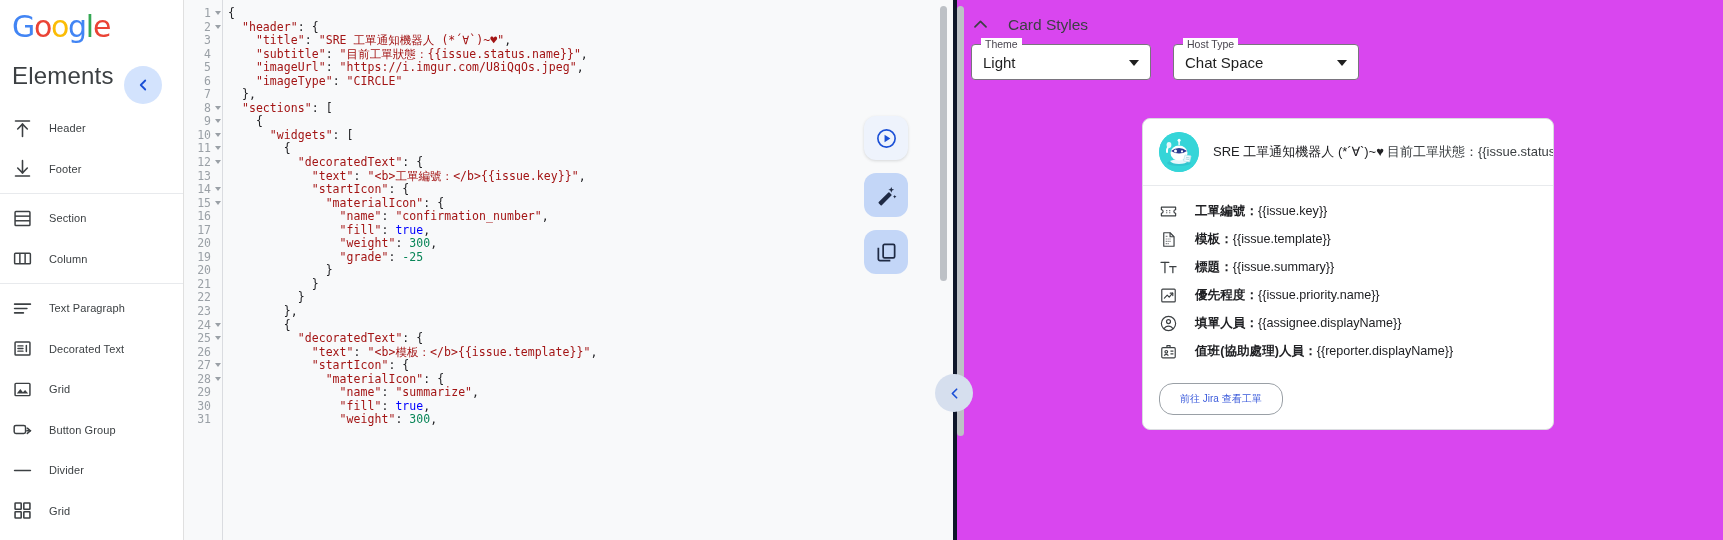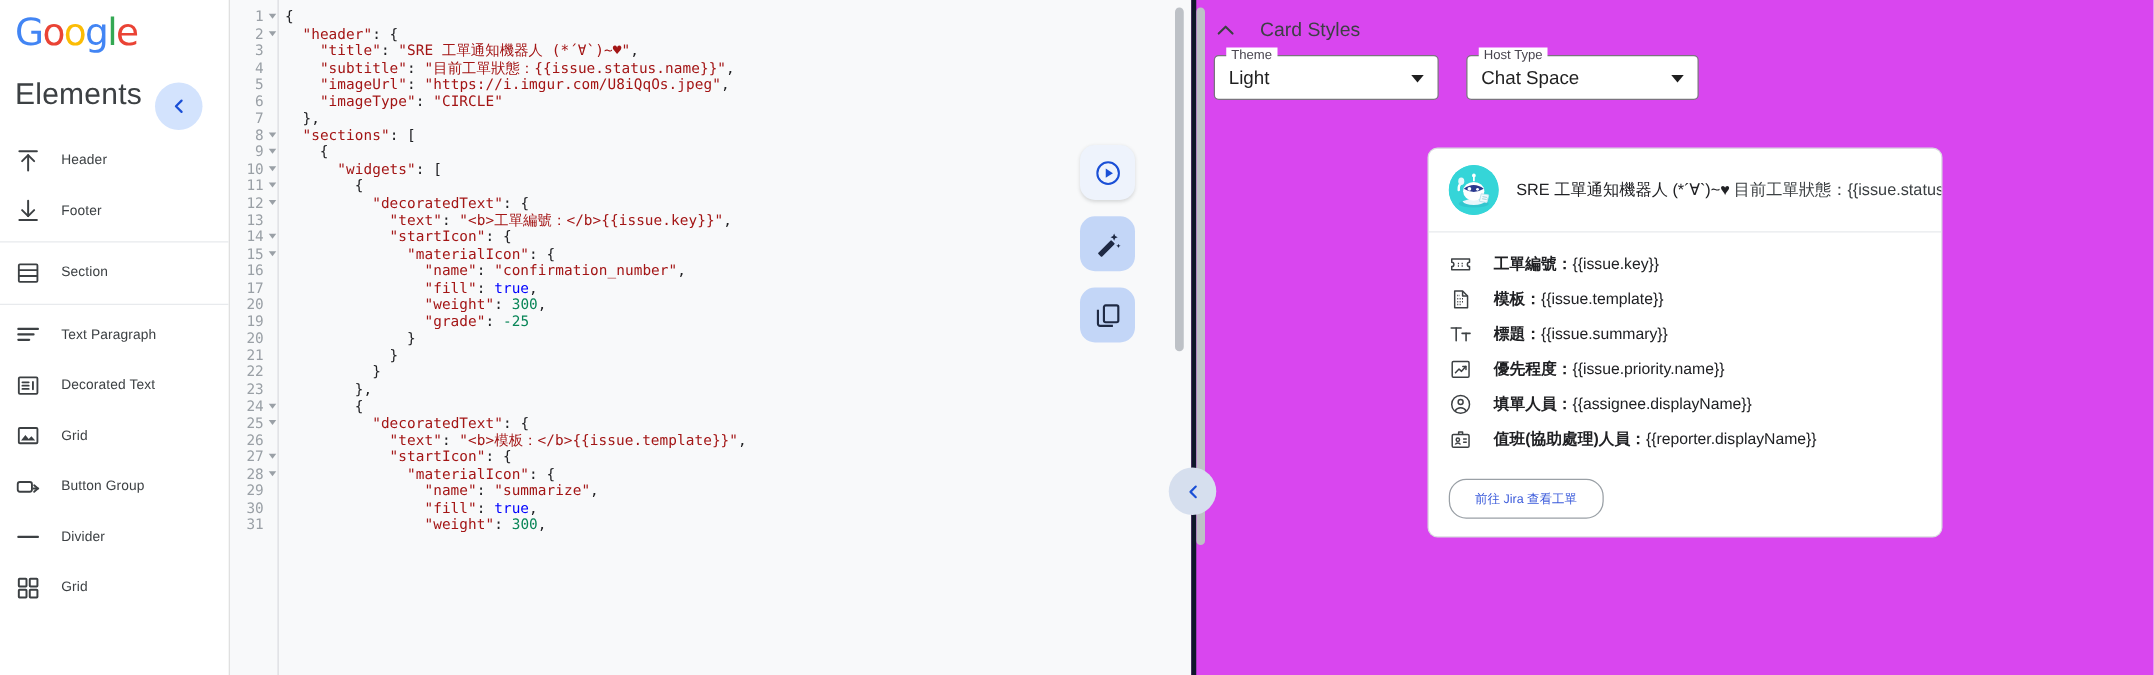--- a/index.html
+++ b/index.html
@@ -279,20 +279,30 @@
         <span class="el-ico">
           <svg viewBox="0 0 24 24" fill="none" stroke="currentColor" stroke-width="1.7">
               <rect x="3.5" y="4" width="17" height="16" rx="1"></rect>
               <line x1="3.5" y1="9.3" x2="20.5" y2="9.3"></line>
               <line x1="3.5" y1="14.6" x2="20.5" y2="14.6"></line>
             </svg>
         </span>
         <span class="el-label">Section</span>
       </div>
 
+      <div class="el-item">
+        <span class="el-ico">
+          <svg viewBox="0 0 24 24" fill="none" stroke="currentColor" stroke-width="1.7">
+              <rect x="3" y="6" width="18" height="12" rx="1"></rect>
+              <line x1="9" y1="6" x2="9" y2="18"></line>
+              <line x1="15" y1="6" x2="15" y2="18"></line>
+            </svg>
+        </span>
+        <span class="el-label">Column</span>
+      </div>
 
       <div class="el-div"></div>
 
       <div class="el-item">
         <span class="el-ico">
           <svg viewBox="0 0 24 24" fill="none" stroke="currentColor" stroke-width="1.9" stroke-linecap="round">
               <line x1="3" y1="7" x2="21" y2="7"></line>
               <line x1="3" y1="12" x2="17" y2="12"></line>
               <line x1="3" y1="17" x2="13" y2="17"></line>
             </svg>

